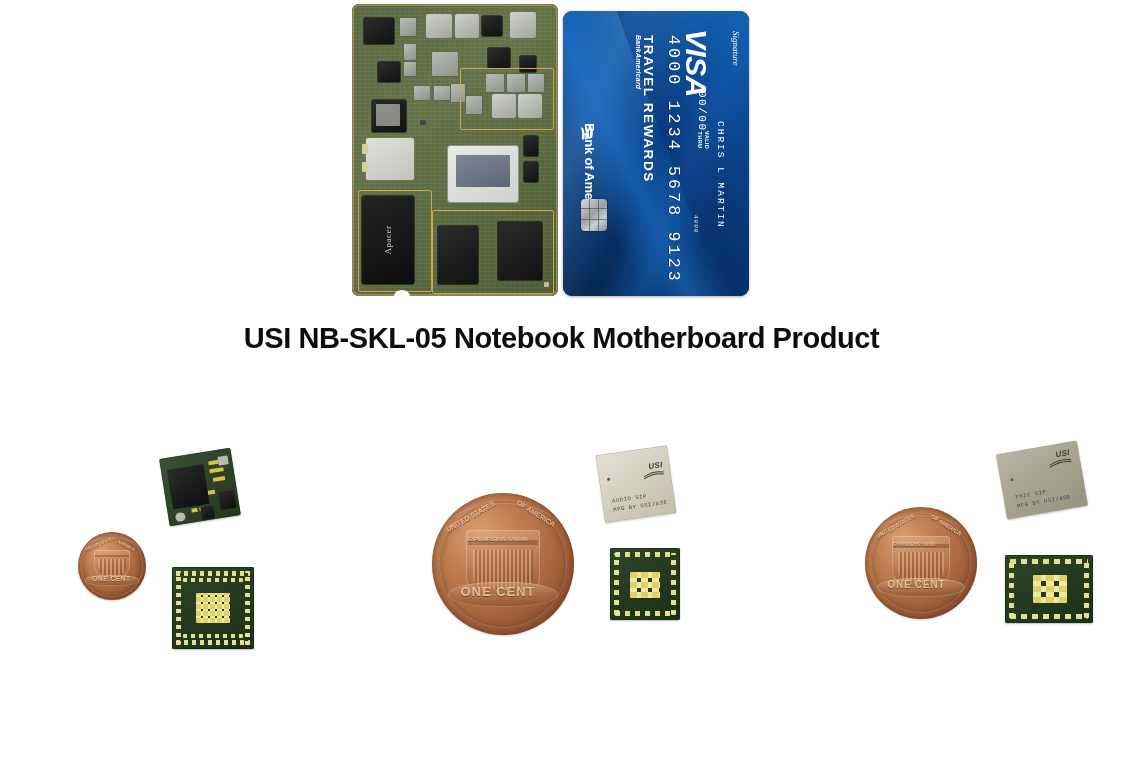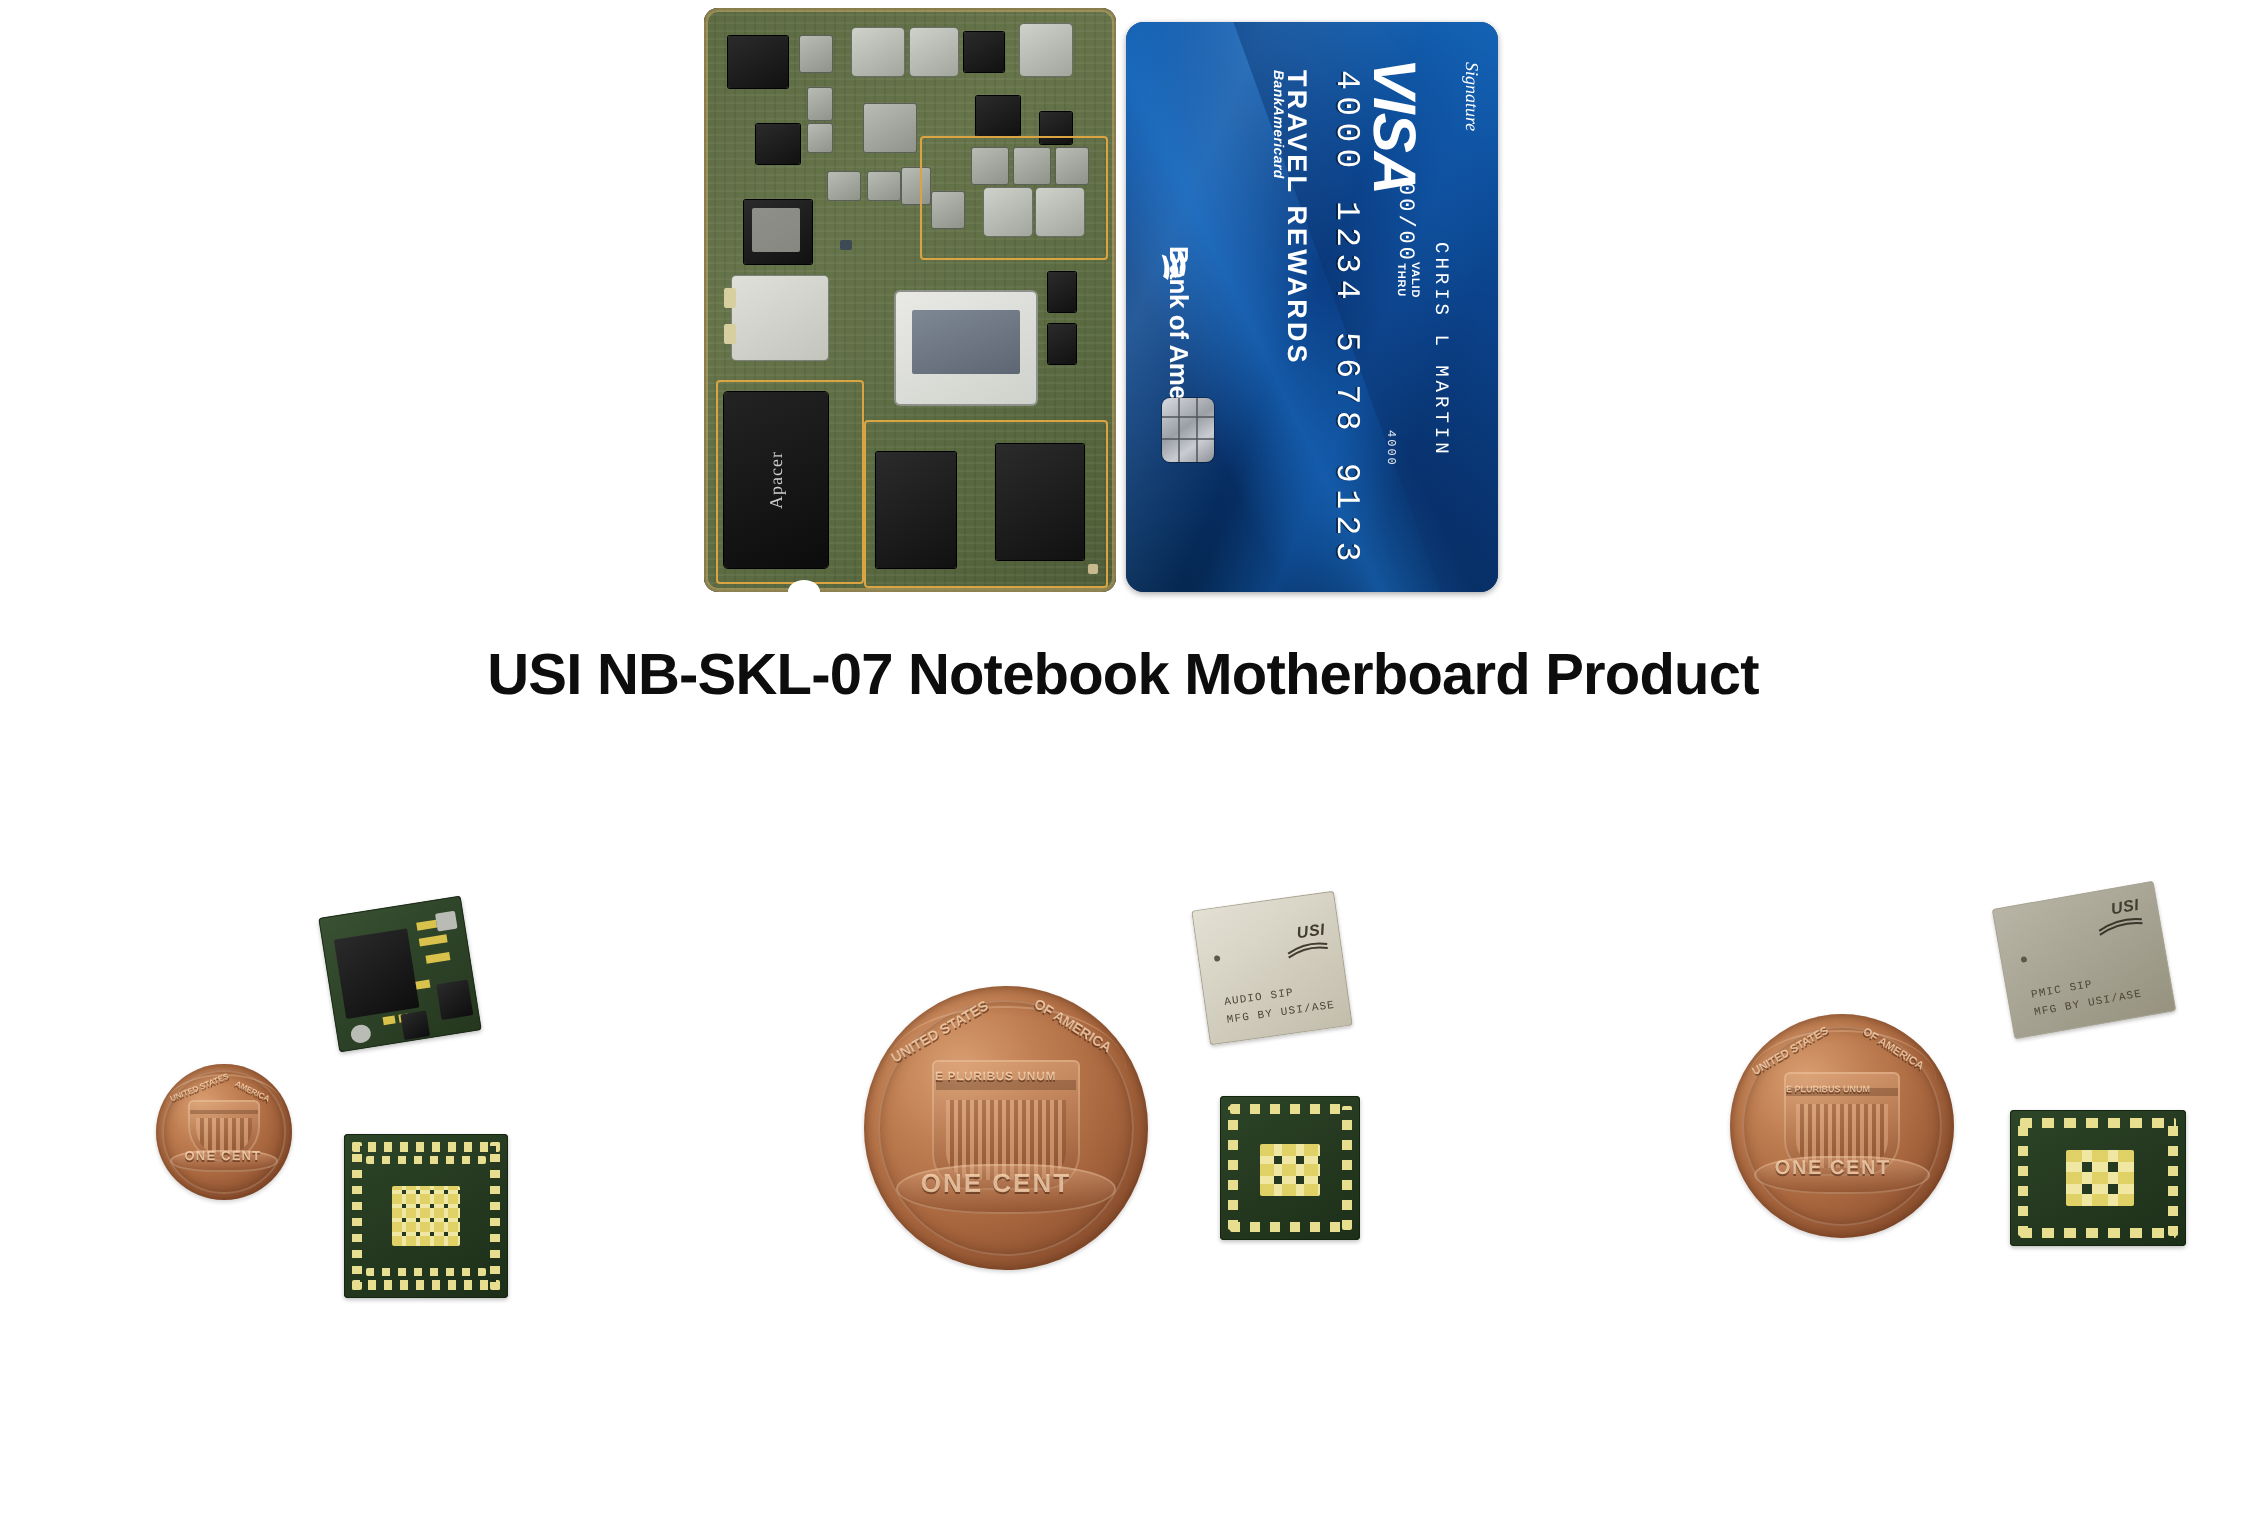--- a/index.html
+++ b/index.html
@@ -239,21 +239,21 @@
 
       <div class="chip">
         <i style="left:0;top:9px;width:100%;height:1.4px;"></i>
         <i style="left:0;top:20px;width:100%;height:1.4px;"></i>
         <i style="left:8px;top:0;width:1.4px;height:100%;"></i>
         <i style="left:17px;top:0;width:1.4px;height:100%;"></i>
       </div>
     </div>
   </div>
 
-  <div class="caption">USI NB-SKL-07 Notebook Motherboard Product</div>
+  <div class="caption">USI NB-SKL-05 Notebook Motherboard Product</div>
 
   <div class="grp" style="left:60px;width:250px;">
 
     <div class="penny" style="left:18px;top:87px;width:68px;height:68px;">
       <div class="rim"></div>
       <div class="topt"></div>
       <div class="shield">
           <div class="bars"></div>
         </div>
       <div class="ribbon"></div>

